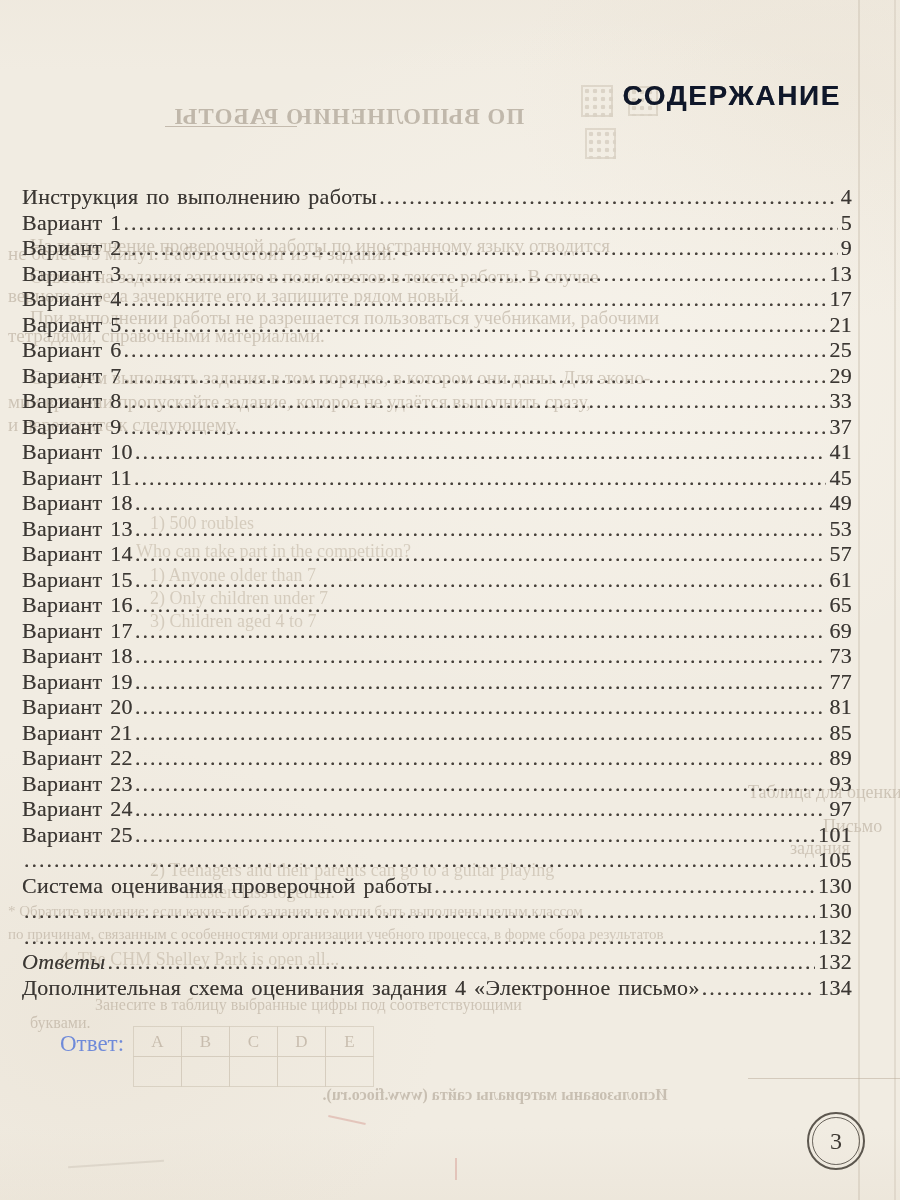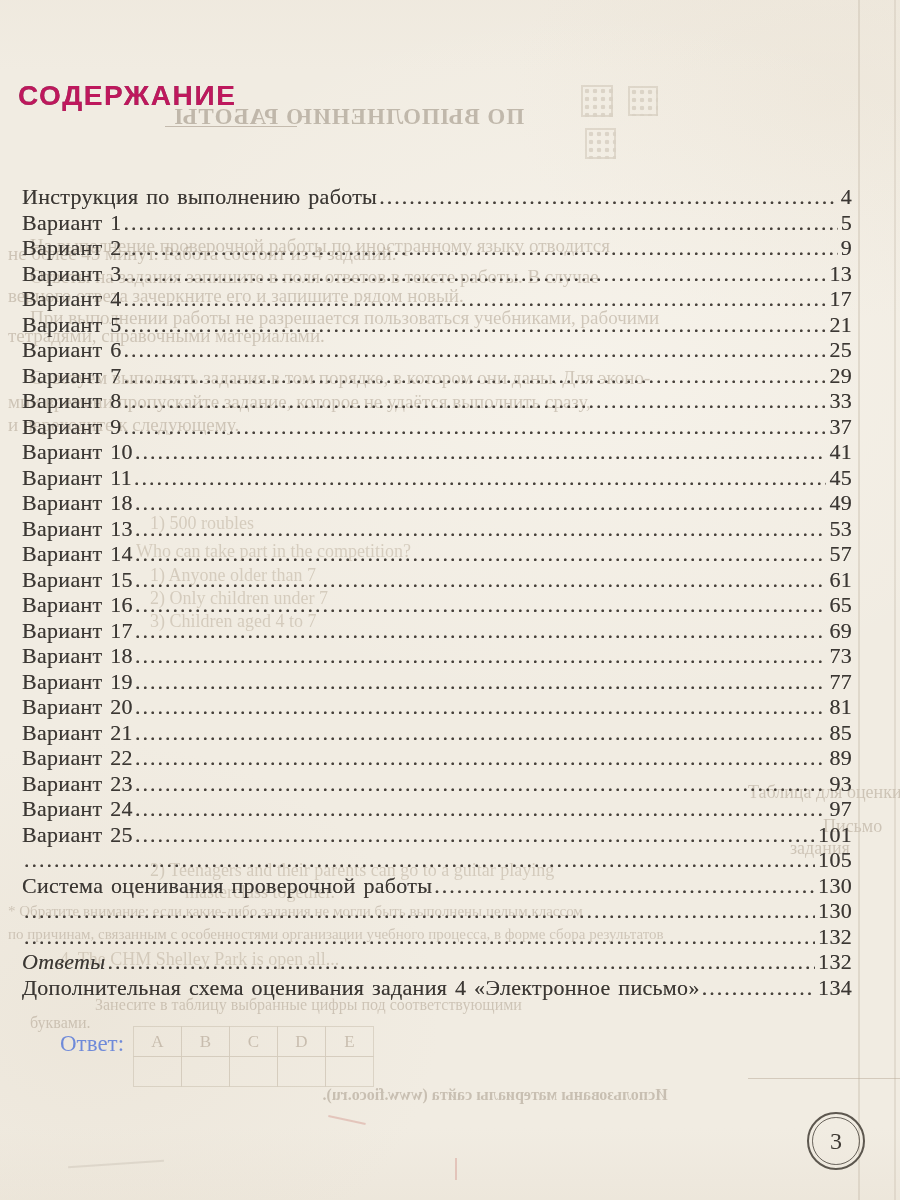--- a/index.html
+++ b/index.html
@@ -12,25 +12,25 @@
       radial-gradient(ellipse 420px 300px at 92% 8%, rgba(233,224,209,.4), rgba(233,224,209,0) 75%),
       linear-gradient(180deg, rgba(236,229,217,.35), rgba(236,229,217,0) 6%, rgba(236,229,217,0) 94%, rgba(231,223,209,.4));
     font-family:"Liberation Serif", serif;
   }
   .layer{position:absolute;inset:0;}
   #ghost-layer{z-index:1;}
   #main-layer{z-index:2;}
 
   
   .doc-title{
-    position:absolute;left:18px;top:80px;width:830px;
-    text-align:left;margin:0;
+    position:absolute;left:11px;top:80px;width:830px;
+    text-align:right;margin:0;
     font-family:"Liberation Sans", sans-serif;
     font-weight:bold;font-size:28px;letter-spacing:1.6px;
-    color:#be185d;text-shadow:0 0 .5px rgba(46,43,39,.65);
+    color:#0f172a;text-shadow:0 0 .5px rgba(46,43,39,.65);
   }
   .toc{
     position:absolute;left:8px;top:184px;width:830px;
     font-size:22px;color:#3b3733;letter-spacing:.3px;word-spacing:2px;
     text-shadow:0 0 .45px rgba(59,55,51,.55);
     margin-left:14px;
   }
   .toc-row{display:flex;align-items:baseline;height:25.5px;white-space:nowrap;}
   .toc-row .label{flex:0 0 auto;}
   .toc-row.indent1 .label{padding-left:40px;}

